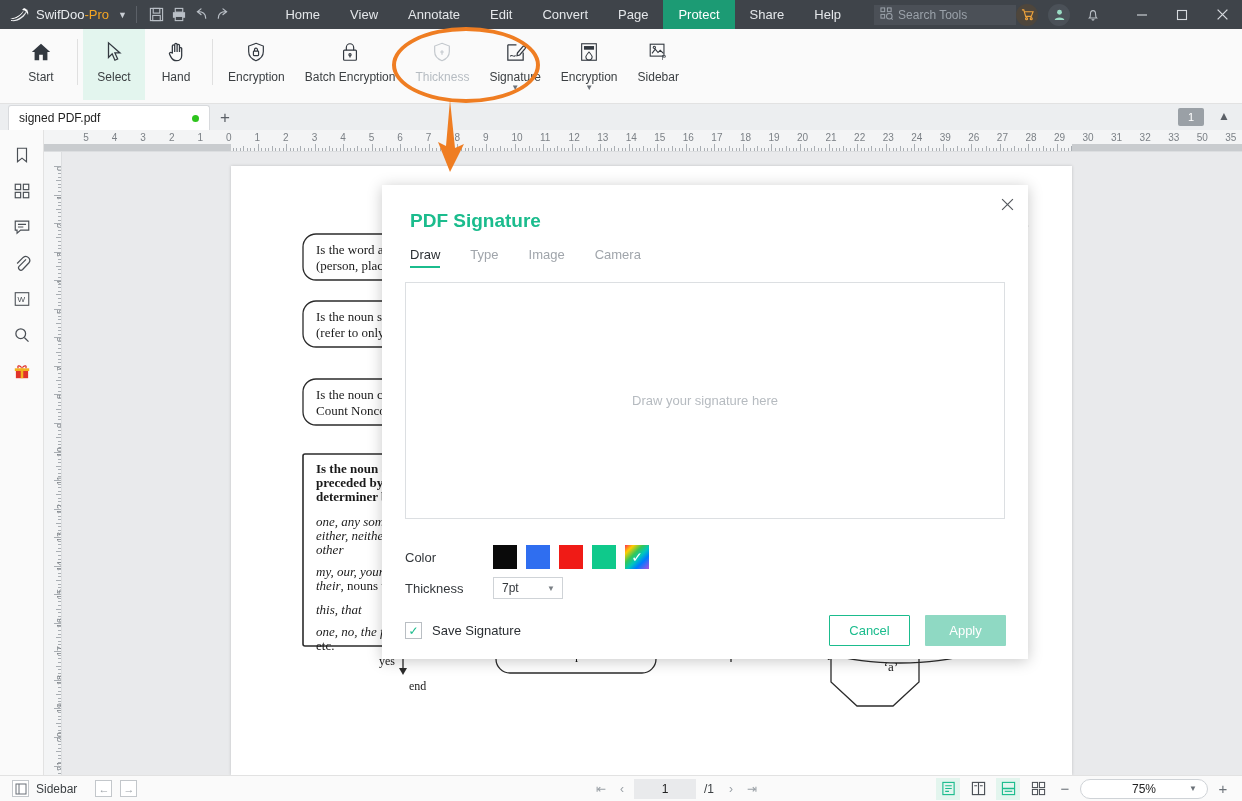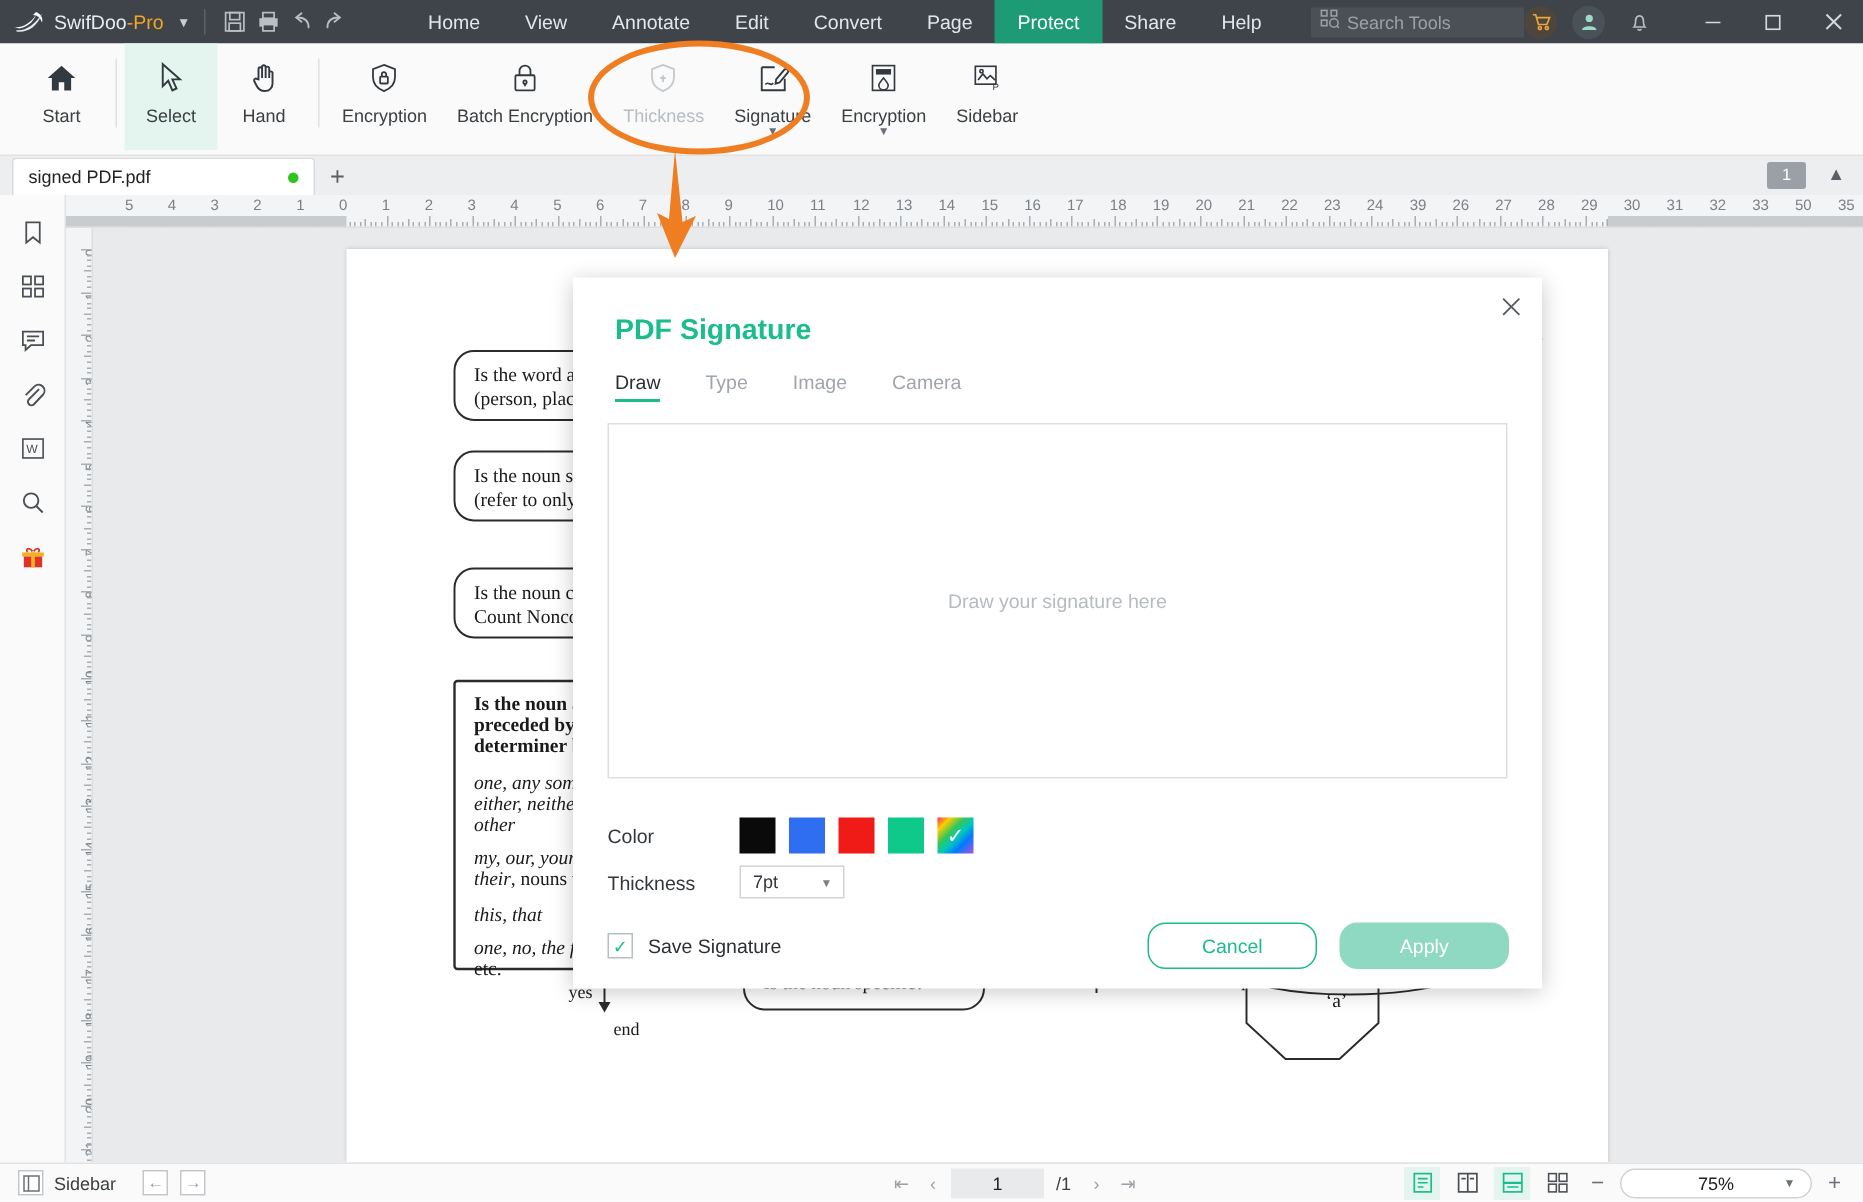--- a/index.html
+++ b/index.html
@@ -194,21 +194,21 @@
   }
   .thick-sel .cv { position: absolute; right: 7px; font-size: 8px; color: #7b8086; }
   .save-row { position: absolute; left: 23px; top: 437px; display: flex; align-items: center; gap: 10px; }
   .chk {
     width: 17px; height: 17px; border: 1px solid #b9bec3; background: #fff;
     display: flex; align-items: center; justify-content: center; color: #1bbc8d; font-size: 12px;
   }
   .chk-lbl { font-size: 13px; color: #2b2f33; }
   .btn-row { position: absolute; right: 22px; top: 430px; display: flex; gap: 15px; }
   .btn {
-    width: 113px; height: 31px; border-radius: 12px; font-size: 13px;
+    width: 81px; height: 31px; border-radius: 1px; font-size: 13px;
     display: flex; align-items: center; justify-content: center;
   }
   .btn.cancel { border: 1px solid #1bbc8d; color: #1bbc8d; background: #fff; }
   .btn.apply { background: #8fd9c3; color: #fff; }
 </style>
 </head>
 <body>
 
 <div id="app">
 

